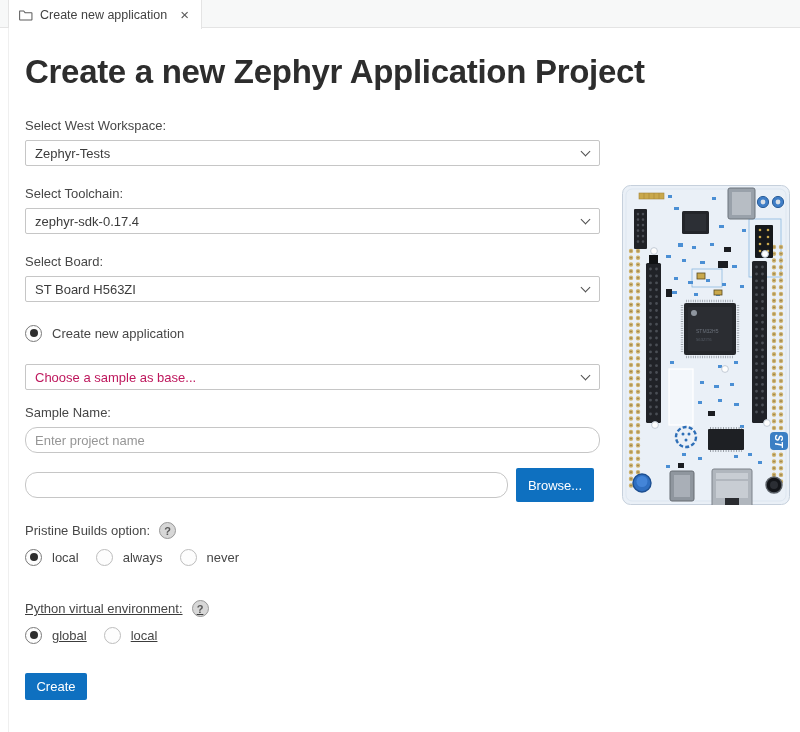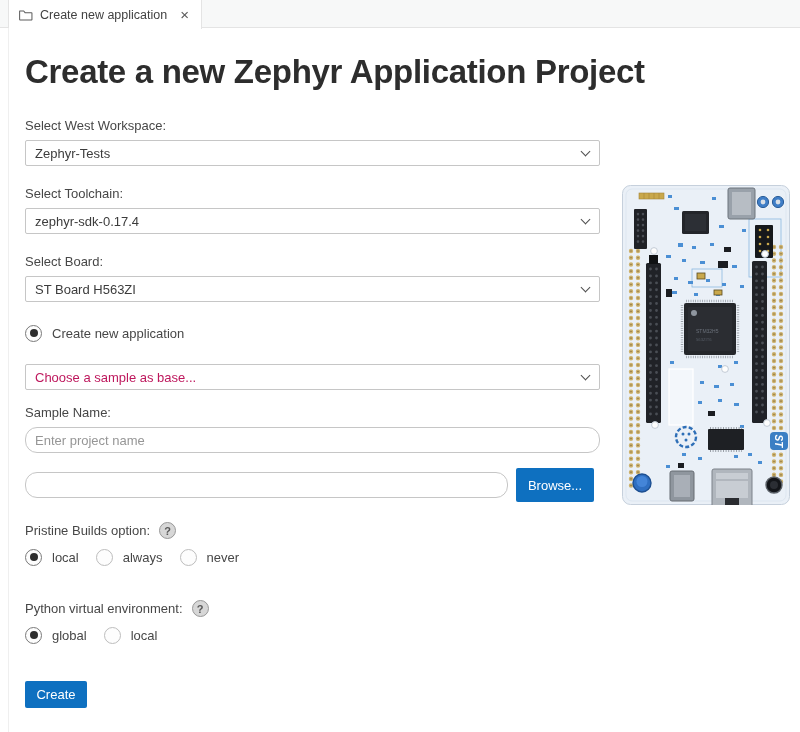--- a/index.html
+++ b/index.html
@@ -208,21 +208,21 @@
       <span class="radio-opt">
         <span class="radio-circle">
             <span class="dot"></span>
           </span>
         <span class="radio-label">never</span>
       </span>
     </div>
   </div>
 
   
-  <div class="group" style="margin-bottom:16px;">
+  <div class="group" style="margin-bottom:8px;text-decoration:underline;">
     <div class="field-label">
       <span>Python virtual environment:</span>
       <span class="help-icon">?</span>
     </div>
     <div class="radio-row">
       <span class="radio-opt">
         <span class="radio-circle checked">
             <span class="dot"></span>
           </span>
         <span class="radio-label">global</span>

